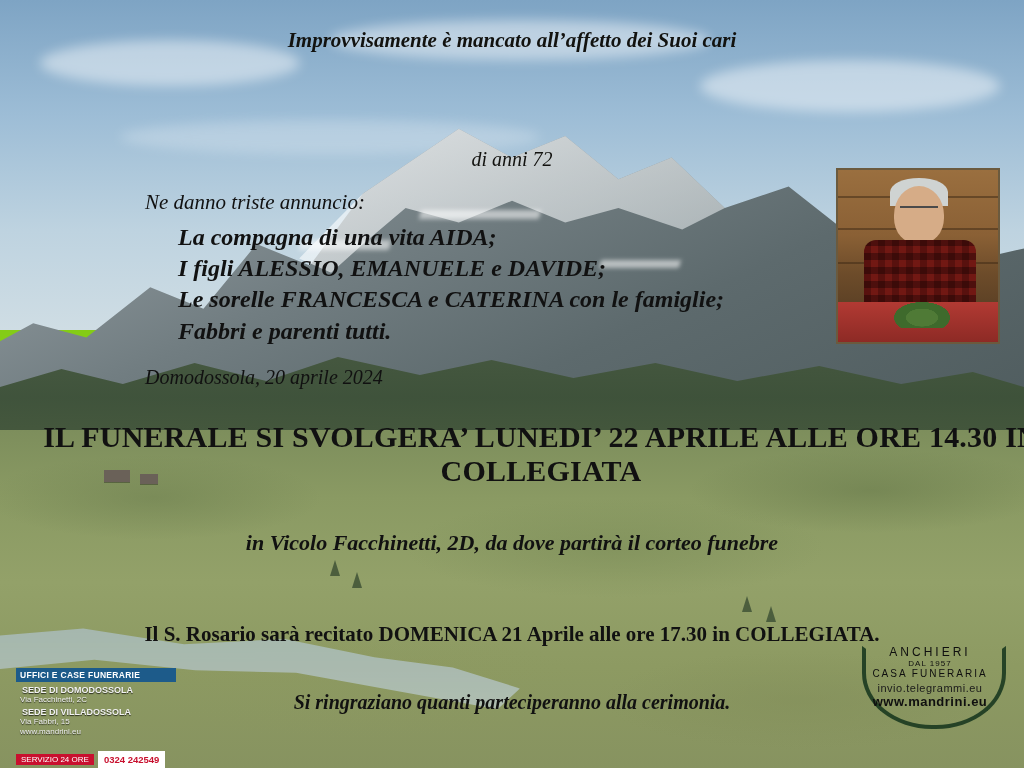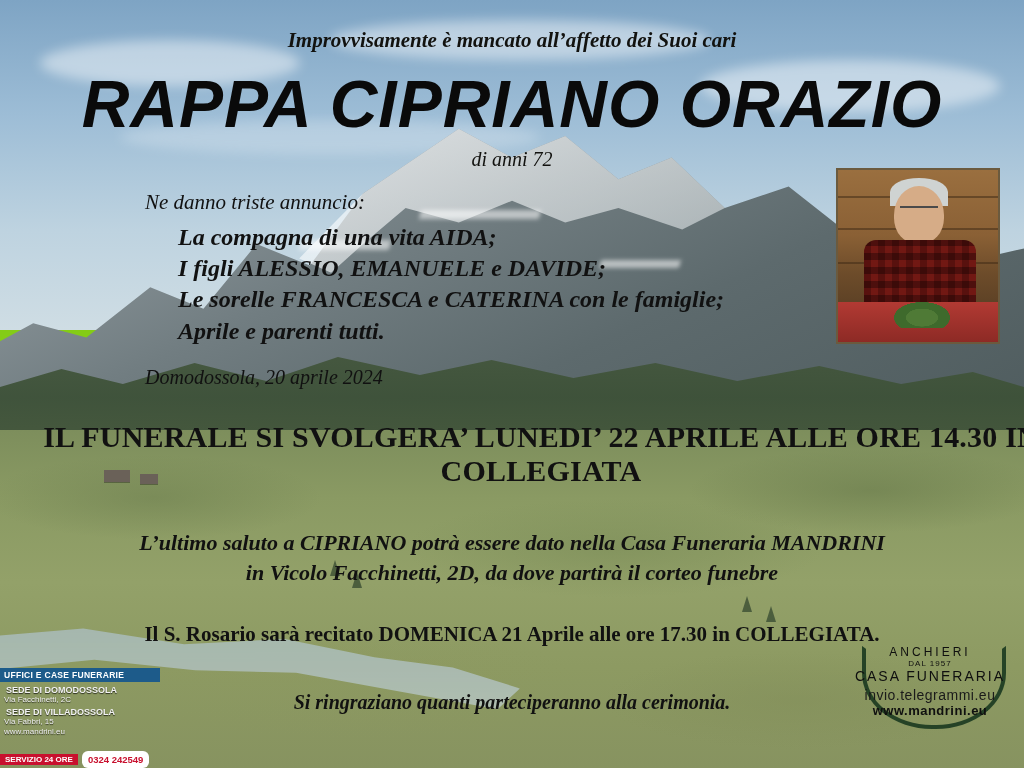--- a/index.html
+++ b/index.html
@@ -271,21 +271,21 @@
   .portrait .plant {
     position: absolute;
     left: 56px; bottom: 14px;
     width: 56px; height: 26px;
     background: radial-gradient(ellipse at 50% 60%, #4f7a36 0 40%, #3e6a2c 41% 70%, transparent 71%);
   }
 
   
   .agency {
     position: absolute;
-    left: 0; bottom: 0;
+    left: 16px; bottom: 0;
     width: 160px; height: 100px;
     color: #fff;
     font-family: "Liberation Sans", sans-serif;
     font-size: 9px;
     background: linear-gradient(to bottom, rgba(25,40,60,.0) 0%, rgba(25,40,60,.0) 100%);
   }
   .agency .band {
     background: #1d5b8a;
     color: #fff;
     font-size: 8.5px;
@@ -314,32 +314,32 @@
   }
   .agency .bottombar {
     position: absolute;
     left: 0; bottom: 0; width: 160px;
     display: flex; align-items: center;
   }
   .agency .bar-red {
     background: #c8102e;
     color: #fff;
     font-size: 8px;
-    font-weight: bold;
+    font-weight: normal;
     padding: 1px 5px;
     white-space: nowrap;
   }
   .agency .bar-phone {
     background: #fff;
     color: #c8102e;
     font-size: 9.5px;
     font-weight: bold;
     padding: 3px 6px;
     white-space: nowrap;
-    border-radius: 6px;
+    border-radius: 0;
     margin-left: 4px;
   }
 
   
   .logo {
     position: absolute;
     right: 18px; bottom: 16px;
     width: 152px; height: 108px;
     text-align: center;
     color: #0f0f0f;
@@ -358,22 +358,22 @@
   }
   .logo .brand {
     position: relative;
     font-size: 21px;
     font-weight: bold;
     letter-spacing: 1px;
     margin-top: 6px;
   }
   .logo .sub1 { position: relative; font-size: 12px; letter-spacing: 3px; margin-top: 1px; }
   .logo .dal  { position: relative; font-size: 8px; letter-spacing: 1px; }
-  .logo .sub2 { position: relative; font-size: 14px; letter-spacing: 2px; }
-  .logo .tel  { position: relative; font-size: 14px; letter-spacing: .5px; margin-top: 3px; color:#1a1a1a;}
+  .logo .sub2 { position: relative; font-size: 10px; letter-spacing: 2px; }
+  .logo .tel  { position: relative; font-size: 11px; letter-spacing: .5px; margin-top: 3px; color:#1a1a1a;}
   .logo .web  { position: relative; font-size: 13px; font-weight: bold; letter-spacing: .5px; }
 </style>
 </head>
 <body>
 
 <div id="poster">
 
   <div class="bg">
     <div class="sky"></div>
     <div class="cloud c1"></div>
@@ -413,40 +413,38 @@
     <div class="glasses"></div>
     <div class="body"></div>
     <div class="table"></div>
     <div class="plant"></div>
   </div>
 
   <div class="content">
 
     <div class="intro">Improvvisamente è mancato all’affetto dei Suoi cari</div>
 
-    <div class="bigname">RAPPA  CIPRIANO  ORAZIO</div>
 
     <div class="age">di anni  72</div>
 
     <div class="announce">Ne danno triste annuncio:</div>
 
     <div class="family">
       <div>La compagna di una vita AIDA;</div>
       <div>I figli ALESSIO, EMANUELE e DAVIDE;</div>
       <div>Le sorelle FRANCESCA e CATERINA con le famiglie;</div>
-      <div>Aprile e parenti tutti.</div>
+      <div>Fabbri e parenti tutti.</div>
     </div>
 
     <div class="place-date">Domodossola, 20 aprile 2024</div>
 
     <div class="funeral">IL FUNERALE SI SVOLGERA’ LUNEDI’ 22 APRILE ALLE ORE 14.30 IN COLLEGIATA</div>
 
 
     <div class="farewell">
-      <div>L’ultimo saluto a CIPRIANO potrà essere dato nella Casa Funeraria MANDRINI</div>
       <div>in Vicolo Facchinetti, 2D, da dove partirà il corteo funebre</div>
     </div>
 
     <div class="rosary">Il S. Rosario sarà recitato DOMENICA 21 Aprile alle ore 17.30 in COLLEGIATA.</div>
 
     <div class="thanks">Si ringraziano quanti parteciperanno alla cerimonia.</div>
   </div>
 
   <div class="agency">
     <div class="band">UFFICI E CASE FUNERARIE</div>

